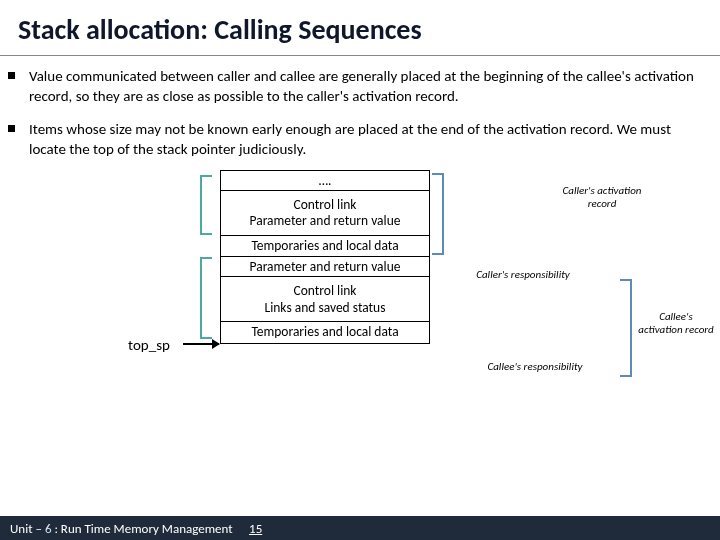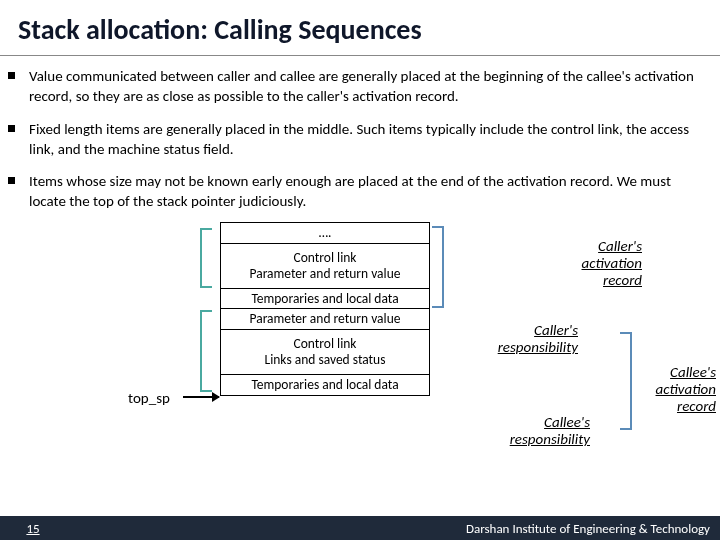--- a/index.html
+++ b/index.html
@@ -11,40 +11,36 @@
   .diagram { position: relative; width: 100%; height: 230px; }
   .stackcol { position: absolute; left: 220px; top: 0; width: 210px; }
   .cell { border: 1.5px solid #000; text-align: center; font-size: 13.5px; padding: 2px 4px; background: #fff; margin-top: -1.5px; line-height: 1.2; }
   .cell.tall { padding: 6px 16px; }
   .topsp { position: absolute; left: 128px; top: 165px; font-size: 15px; }
   .arrow { position: absolute; left: 183px; top: 172px; width: 36px; height: 2px; background: #000; }
   .arrow::after { content: ""; position: absolute; right: -1px; top: -4px; border-left: 8px solid #000; border-top: 5px solid transparent; border-bottom: 5px solid transparent; }
   .bracket { position: absolute; border: 2px solid; border-left: none; width: 12px; }
   .bracket.blue { border-color: #5b8bb8; left: 432px; }
   .bracket.teal { border-color: #4aa9a0; left: 200px; border-right: none; border-left: 2px solid #4aa9a0; }
-  .label { position: absolute; font-size: 15px; font-style: italic; text-align: right; line-height: 1.15; text-decoration: underline; }
+  .label { position: absolute; font-size: 11px; font-style: italic; text-align: center; line-height: 1.15; }
   .footer { position: absolute; bottom: 0; left: 0; right: 0; height: 24px; background: #1f2a3a; color: #fff; font-size: 13px; display: flex; align-items: center; padding: 0 10px; }
   .footer .unit { flex: 0 0 auto; }
   .footer .page { width: 46px; text-align: center; text-decoration: underline; }
   .footer .inst { flex: 1; text-align: right; }
   .lblue { color: #cfe0ee; }
 </style>
 </head>
 <body>
 
 <div class="title">Stack allocation: Calling Sequences</div>
 
 <div class="bullets">
   <div class="bullet">
       <span class="sq"></span>
       <span>Value communicated between caller and callee are generally placed at the beginning of the callee's activation record, so they are as close as possible to the caller's activation record.</span>
-    </div>
-  <div class="bullet">
-      <span class="sq"></span>
-      <span>Fixed length items are generally placed in the middle. Such items typically include the control link, the access link, and the machine status field.</span>
     </div>
   <div class="bullet">
       <span class="sq"></span>
       <span>Items whose size may not be known early enough are placed at the end of the activation record. We must locate the top of the stack pointer judiciously.</span>
     </div>
 </div>
 
 <div class="diagram">
   <div class="stackcol">
     <div class="cell">….</div>
@@ -69,15 +65,17 @@
   <div class="bracket teal" style="top:4px;height:60px"></div>
   <div class="bracket teal" style="top:86px;height:82px"></div>
 
   <div class="label" style="left:562px;top:14px;width:80px">Caller's activation record</div>
   <div class="label" style="left:468px;top:98px;width:110px">Caller's responsibility</div>
   <div class="label" style="left:636px;top:140px;width:80px">Callee's activation record</div>
   <div class="label" style="left:480px;top:190px;width:110px">Callee's responsibility</div>
 </div>
 
 <div class="footer">
+  <span class="unit">
+    <span>Unit – </span><span class="lblue">6</span><span> : Run Time Memory Management</span>
+  </span>
   <span class="page">15</span>
-  <span class="inst">Darshan Institute of Engineering &amp; Technology</span>
 </div>
 
 </body></html>

